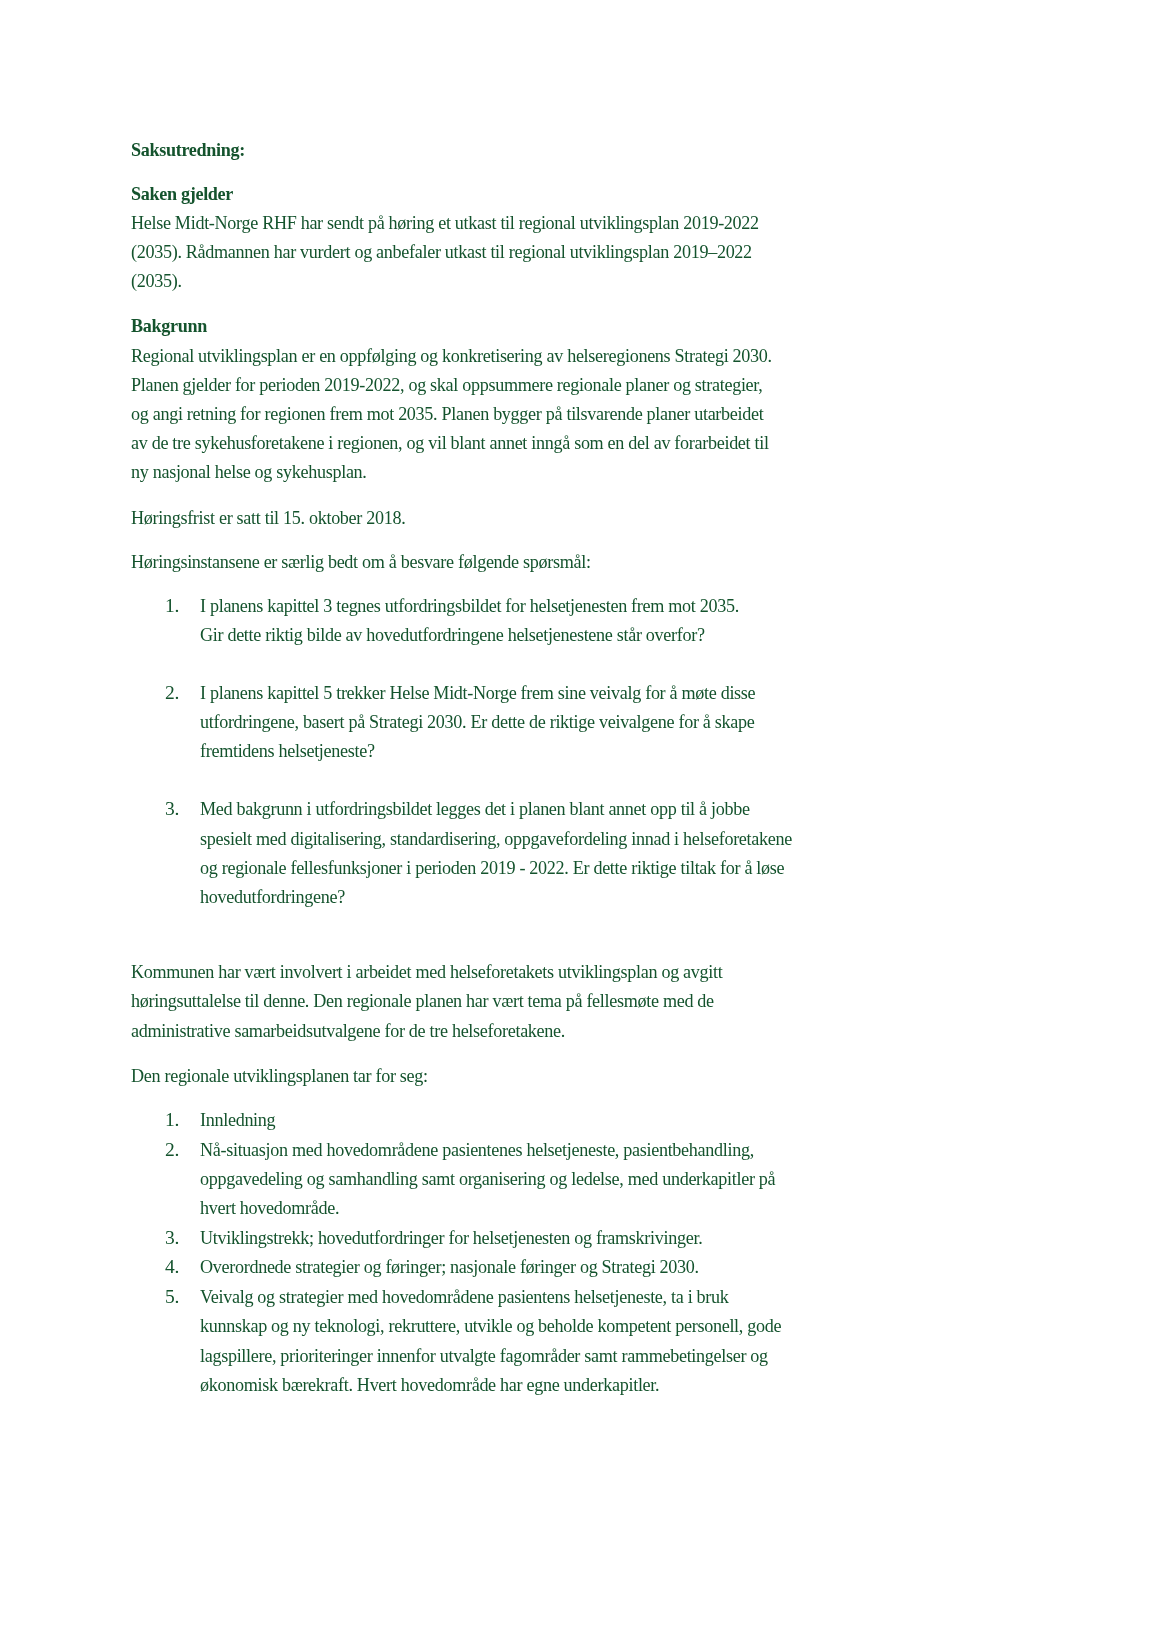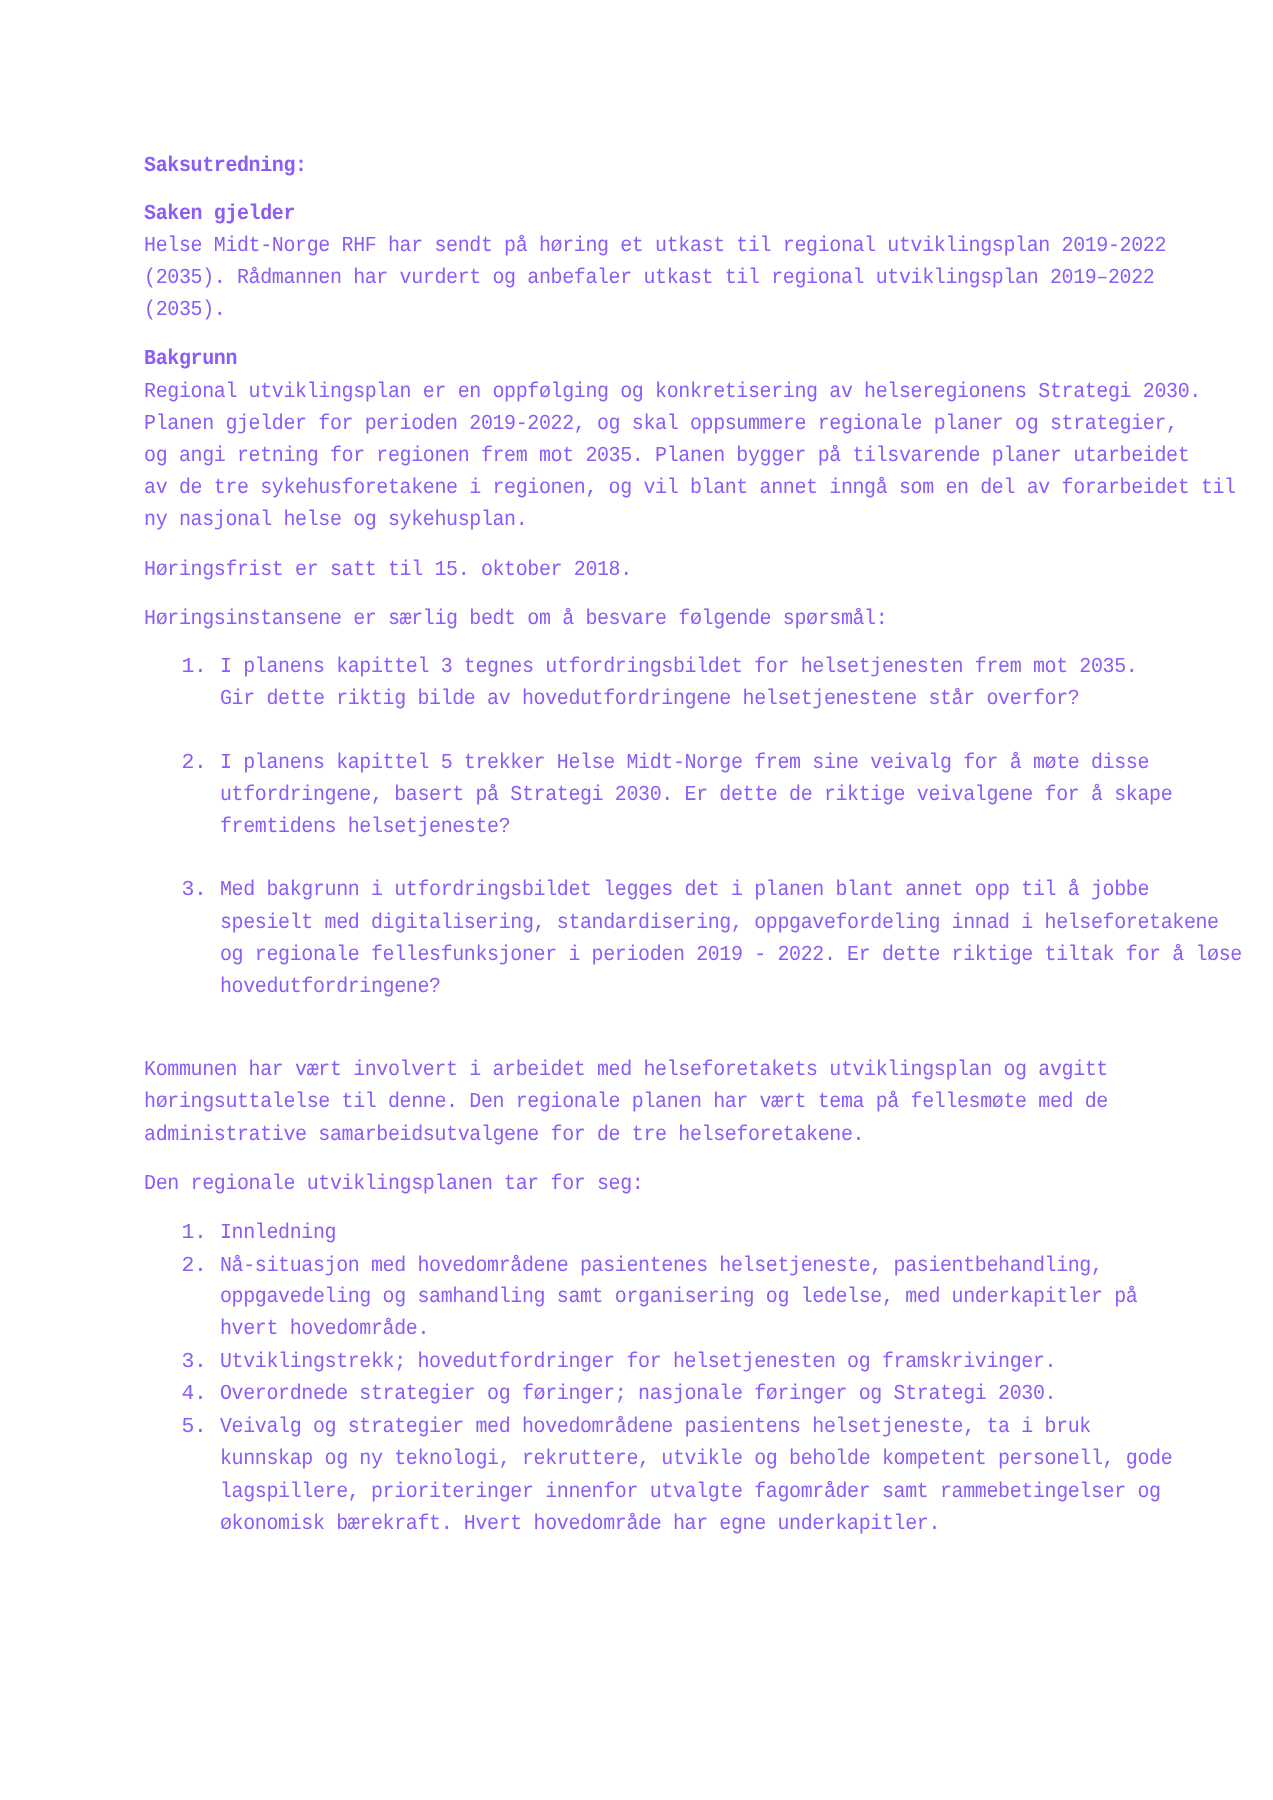--- a/index.html
+++ b/index.html
@@ -1,20 +1,20 @@
 <!DOCTYPE html>
 <html><head>
   <meta charset="utf-8">
   <style>
     html, body { margin: 0; padding: 0; background: #ffffff; }
     body { width: 1157px; height: 1636px; position: relative; overflow: hidden; }
     .page {
       position: absolute; left: 0; top: 0; width: 924px; height: 1636px;
-      background: #ffffff; color: #8b5cf6;
-      font-family: Liberation Mono, monospace;
+      background: #ffffff; color: #14532d;
+      font-family: Liberation Serif, serif;
       font-size: 19.5px; letter-spacing: -0.35px;
     }
     .line { position: absolute; white-space: nowrap; line-height: 24px; transform-origin: left top; transform: scaleX(0.93); }
     .b { font-weight: bold; }
     .num { position: absolute; white-space: nowrap; line-height: 24px; }
   </style>
 </head>
 <body>
 
 <div class="page">

